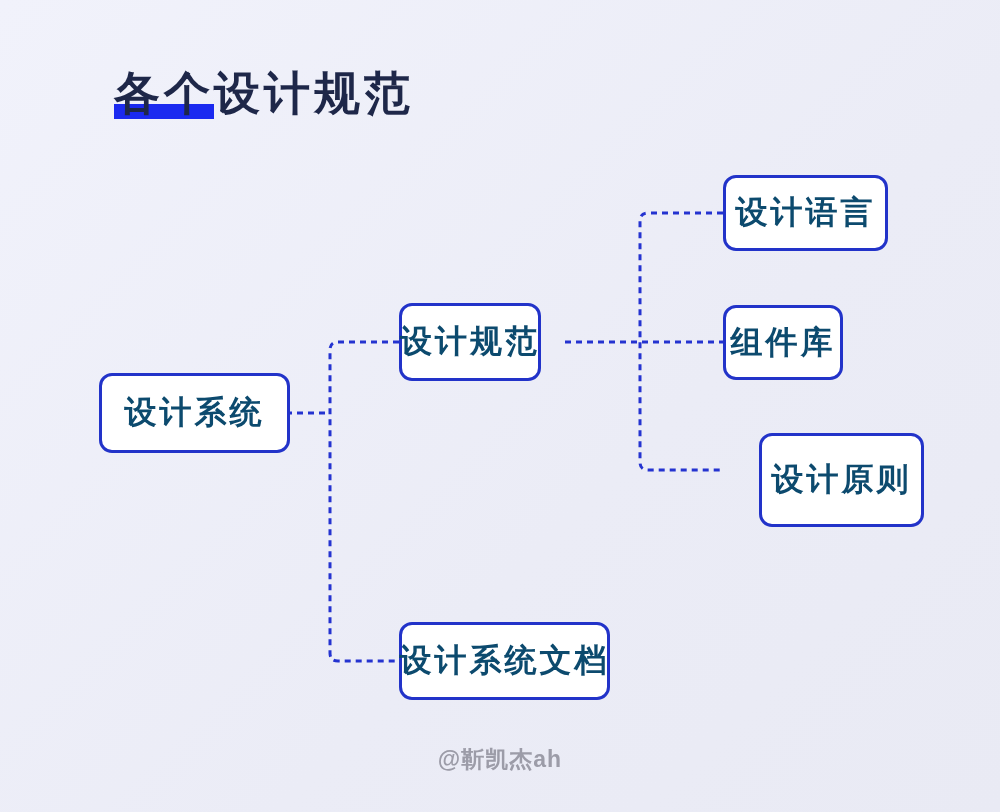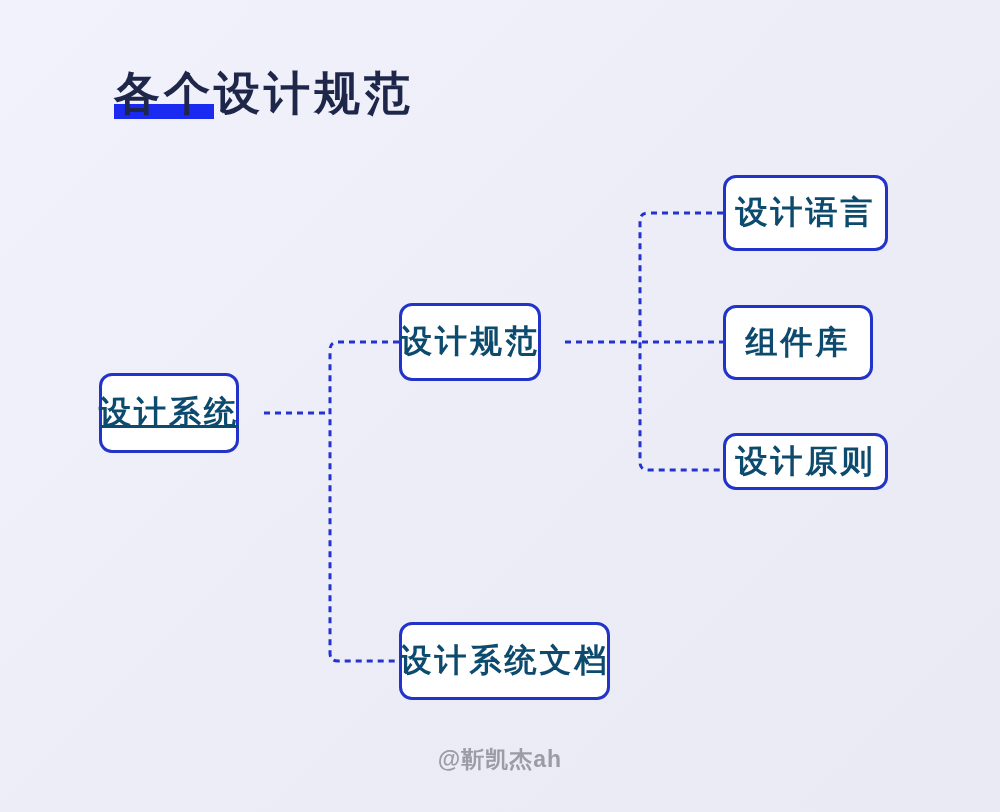--- a/index.html
+++ b/index.html
@@ -40,25 +40,25 @@
     justify-content: center;
     background: #ffffff;
     border: 3px solid #2233c9;
     border-radius: 13px;
     color: #0c4a6e;
     font-size: 32px;
     font-weight: 700;
     letter-spacing: 3px;
     white-space: nowrap;
   }
-  .node-design-system      { left:  99px; top: 373px; width: 140px; height: 80px; text-decoration: underline; }
+  .node-design-system      { left:  99px; top: 373px; width: 191px; height: 80px; }
   .node-design-spec        { left: 399px; top: 303px; width: 142px; height: 78px; }
   .node-design-language    { left: 723px; top: 175px; width: 165px; height: 76px; }
-  .node-component-library  { left: 723px; top: 305px; width: 150px; height: 75px; }
-  .node-design-principles  { left: 723px; top: 433px; width: 165px; height: 57px; }
+  .node-component-library  { left: 723px; top: 305px; width: 120px; height: 75px; }
+  .node-design-principles  { left: 759px; top: 433px; width: 165px; height: 94px; }
   .node-design-system-docs { left: 399px; top: 622px; width: 211px; height: 78px; }
   
   .connectors {
     position: absolute;
     left: 0; top: 0;
     width: 1000px; height: 812px;
     pointer-events: none;
   }
   .connectors path {
     fill: none;

